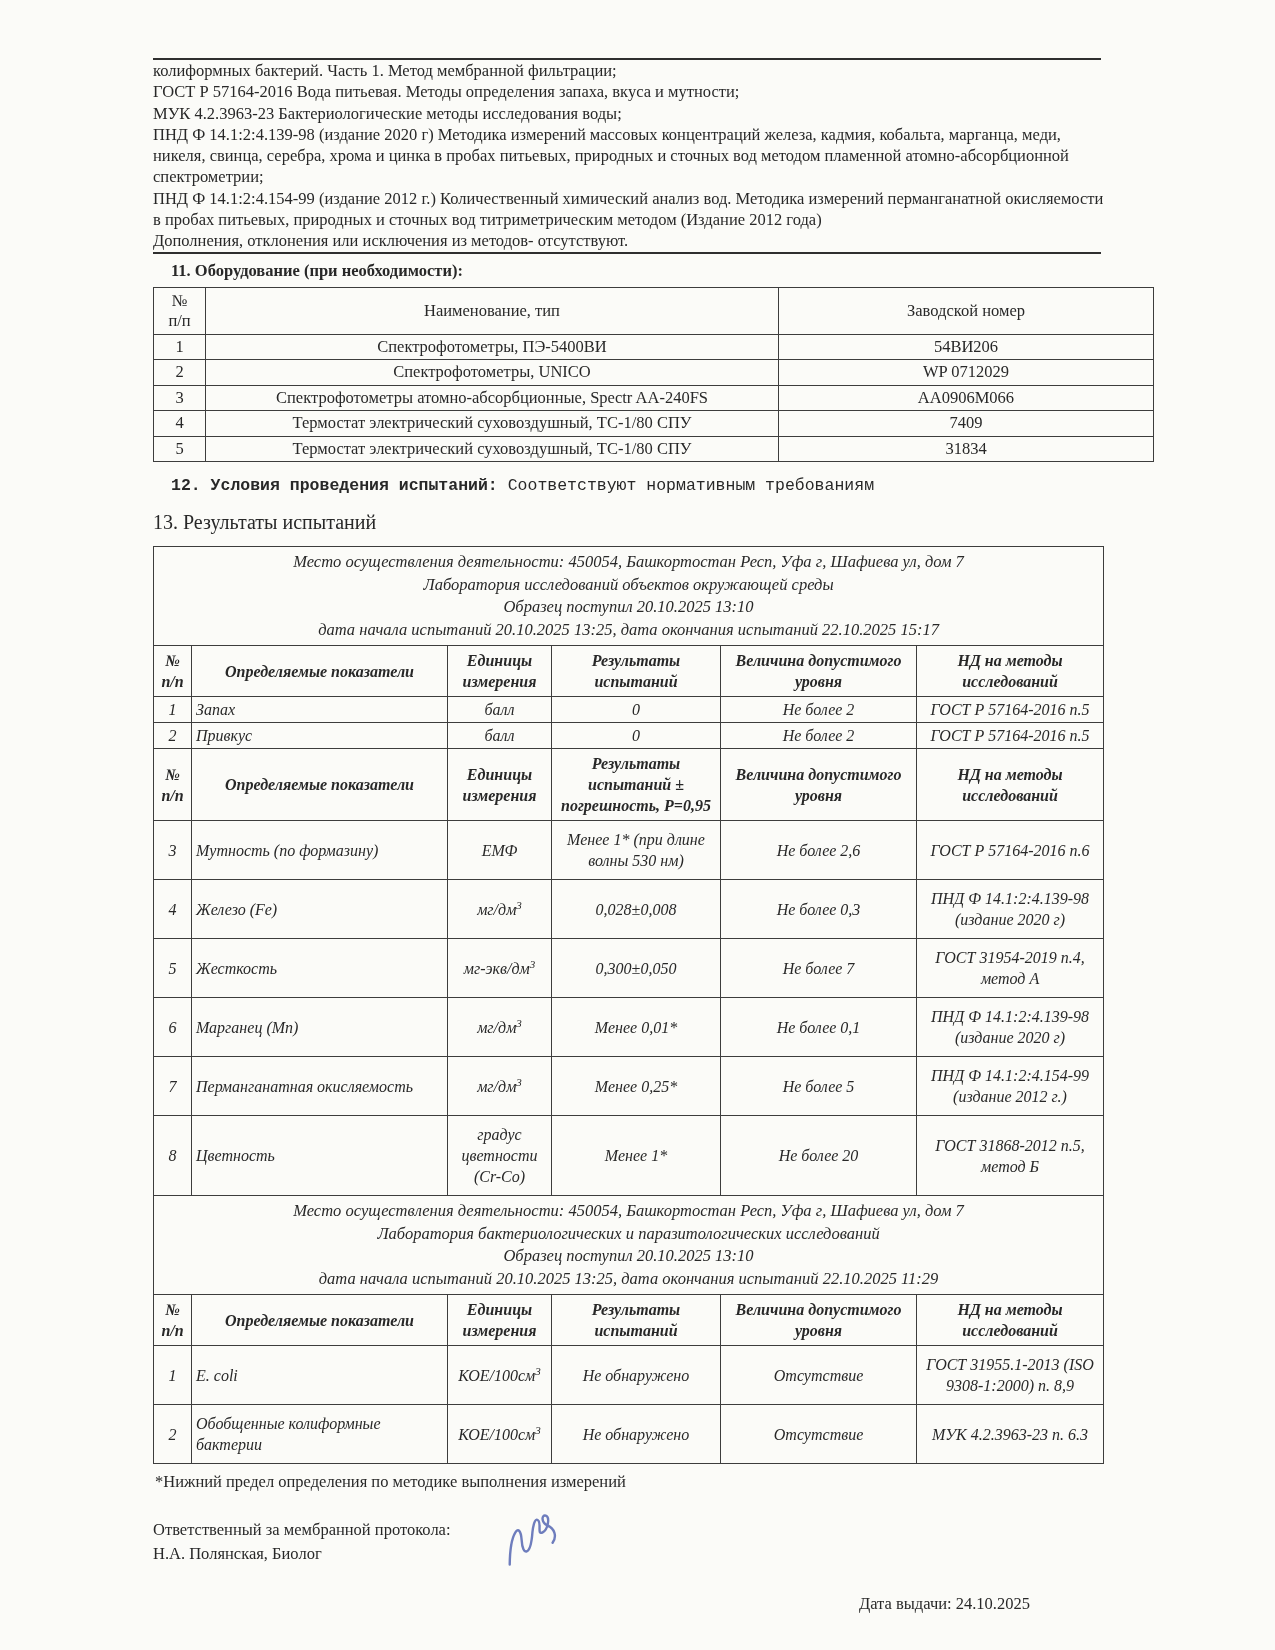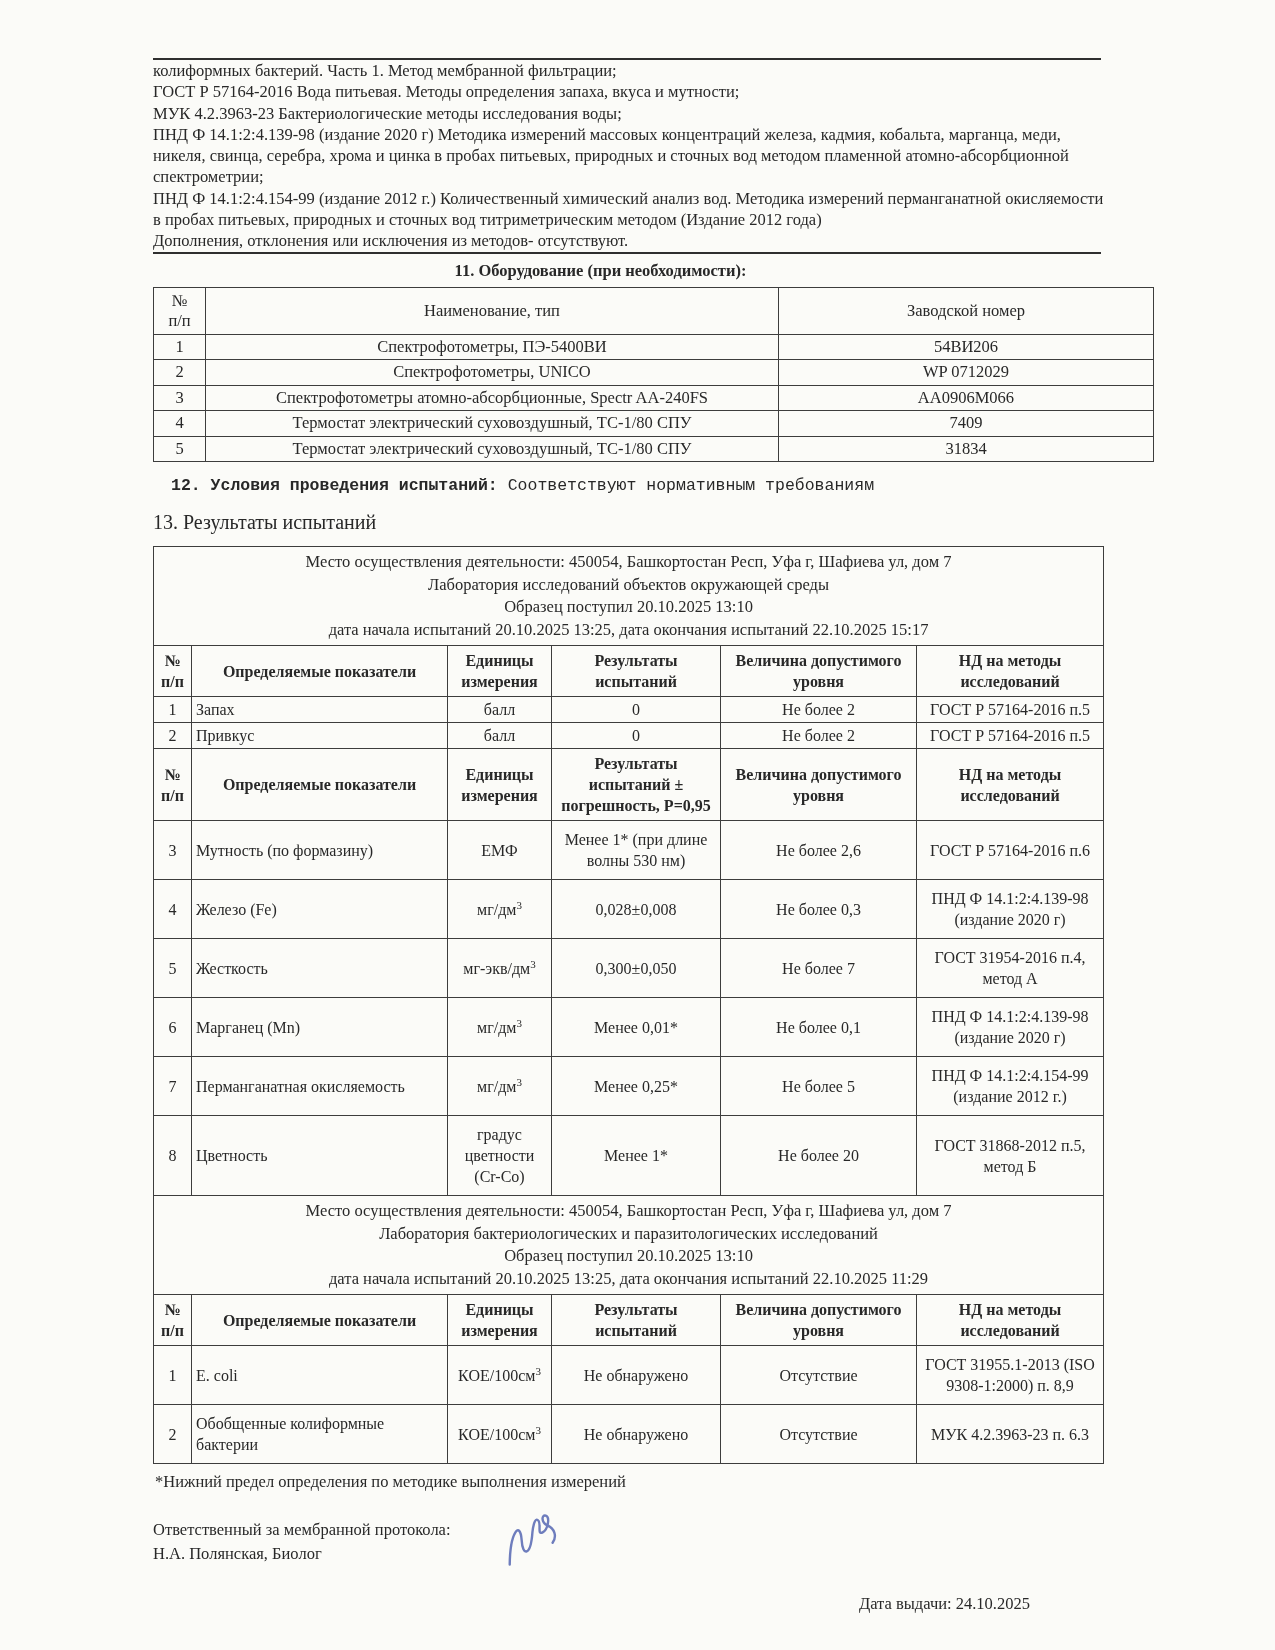--- a/index.html
+++ b/index.html
@@ -11,38 +11,38 @@
     font-family: "Liberation Serif", serif;
     overflow: hidden;
   }
   .content { padding: 58px 8px 0 153px; width: 1038px; }
 
   .rule { border: none; border-top: 2px solid #2f2f2f; margin: 0; width: 948px; }
 
   .intro { width: 952px; }
   .intro p { margin: 0; font-size: 16.5px; line-height: 21.3px; }
 
-  .sec-heading { font-size: 16.5px; font-weight: bold; margin: 7px 0 6px 18px; text-align: center; }
+  .sec-heading { font-size: 16.5px; font-weight: bold; margin: 7px 0 6px 18px; }
 
   table { border-collapse: collapse; table-layout: fixed; }
   td, th { border: 1.6px solid #3d3d3d; vertical-align: middle; }
 
   
   .equip { width: 1000px; font-size: 16.5px; }
   .equip th { font-weight: normal; text-align: center; padding: 3px 6px; line-height: 20px; }
   .equip td { padding: 1px 8px; line-height: 22.5px; text-align: center; }
   .equip .c { text-align: center; }
 
   .sec12 { font-size: 16.5px; margin: 14px 0 0 18px; width: 930px; font-family: Liberation Mono, monospace; }
   .sec12 b { font-weight: bold; }
 
   .h13 { font-size: 20px; font-weight: normal; text-align: left; width: 948px; margin: 16px 0 12px 0; }
 
   
-  .results { width: 950px; font-size: 16px; }
+  .results { width: 950px; font-size: 16px; font-style: italic; }
   .results th { font-weight: bold; text-align: center; padding: 4px 3px; line-height: 21px; white-space: pre-line; }
   .results td { padding: 2px 5px; line-height: 21px; }
   .results td.c { text-align: center; }
   .results td.l { text-align: left; padding-left: 4px; }
   .results .info td { text-align: center; line-height: 22.5px; padding: 4px 10px; font-size: 16.5px; }
   .results sup { font-size: 11px; vertical-align: super; line-height: 0; }
   .results .tall td { padding-top: 8px; padding-bottom: 8px; }
 
   .footnote { font-size: 16.5px; margin: 8px 0 0 2px; }
 
@@ -195,21 +195,21 @@
         <td class="c">0,028±0,008</td>
         <td class="c">Не более 0,3</td>
         <td class="c">ПНД Ф 14.1:2:4.139-98 (издание 2020 г)</td>
       </tr>
       <tr class="tall">
         <td class="c">5</td>
         <td class="l">Жесткость</td>
         <td class="c"><span>мг-экв/дм</span><sup>3</sup></td>
         <td class="c">0,300±0,050</td>
         <td class="c">Не более 7</td>
-        <td class="c">ГОСТ 31954-2016 п.4, метод А</td>
+        <td class="c">ГОСТ 31954-2019 п.4, метод А</td>
       </tr>
       <tr class="tall">
         <td class="c">6</td>
         <td class="l">Марганец (Mn)</td>
         <td class="c"><span>мг/дм</span><sup>3</sup></td>
         <td class="c">Менее 0,01*</td>
         <td class="c">Не более 0,1</td>
         <td class="c">ПНД Ф 14.1:2:4.139-98 (издание 2020 г)</td>
       </tr>
       <tr class="tall">

